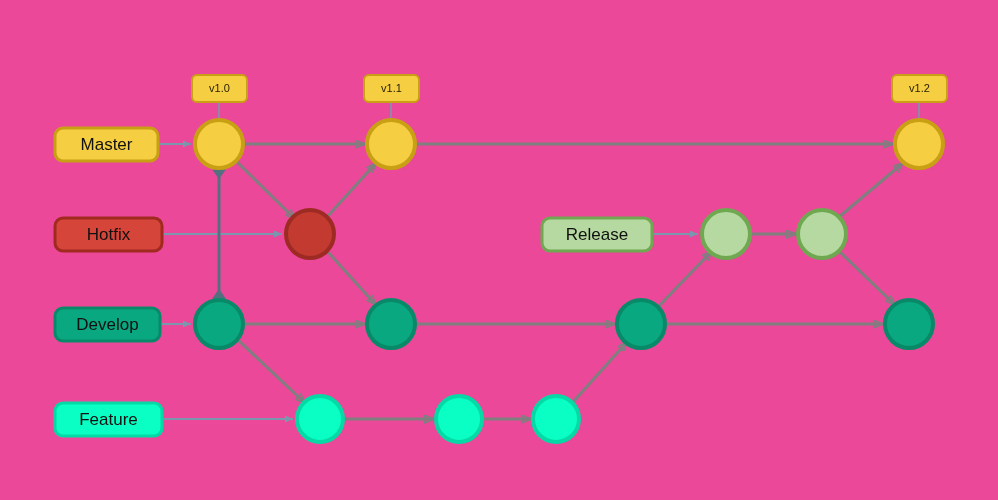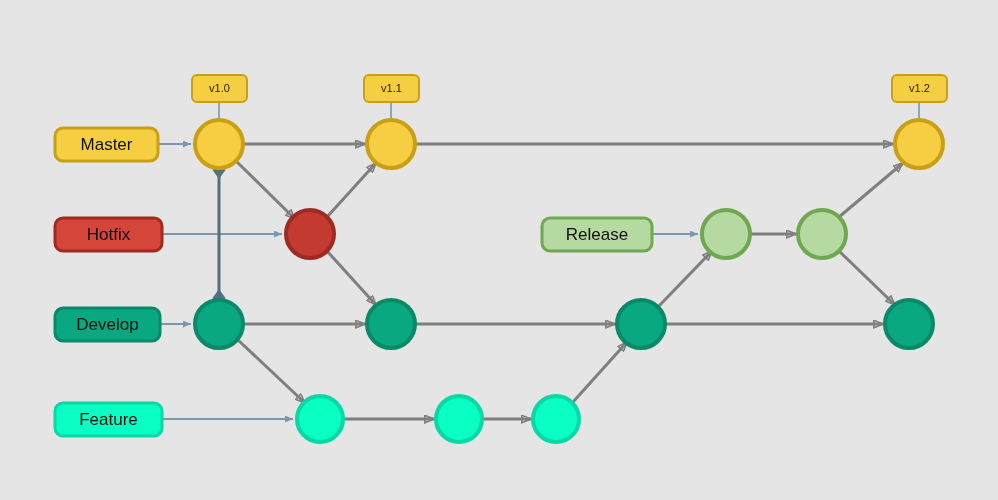--- a/index.html
+++ b/index.html
@@ -5,21 +5,21 @@
 <style>
   html, body {
     margin: 0;
     padding: 0;
     background: #0f0f10;
   }
   #canvas {
     position: relative;
     width: 998px;
     height: 500px;
-    background: #e5e5e5;
+    background: #ec4899;
     overflow: hidden;
     font-family: "Liberation Sans", sans-serif;
   }
   #gitgraph {
     position: absolute;
     top: 0;
     left: 0;
     width: 998px;
     height: 500px;
     display: block;

